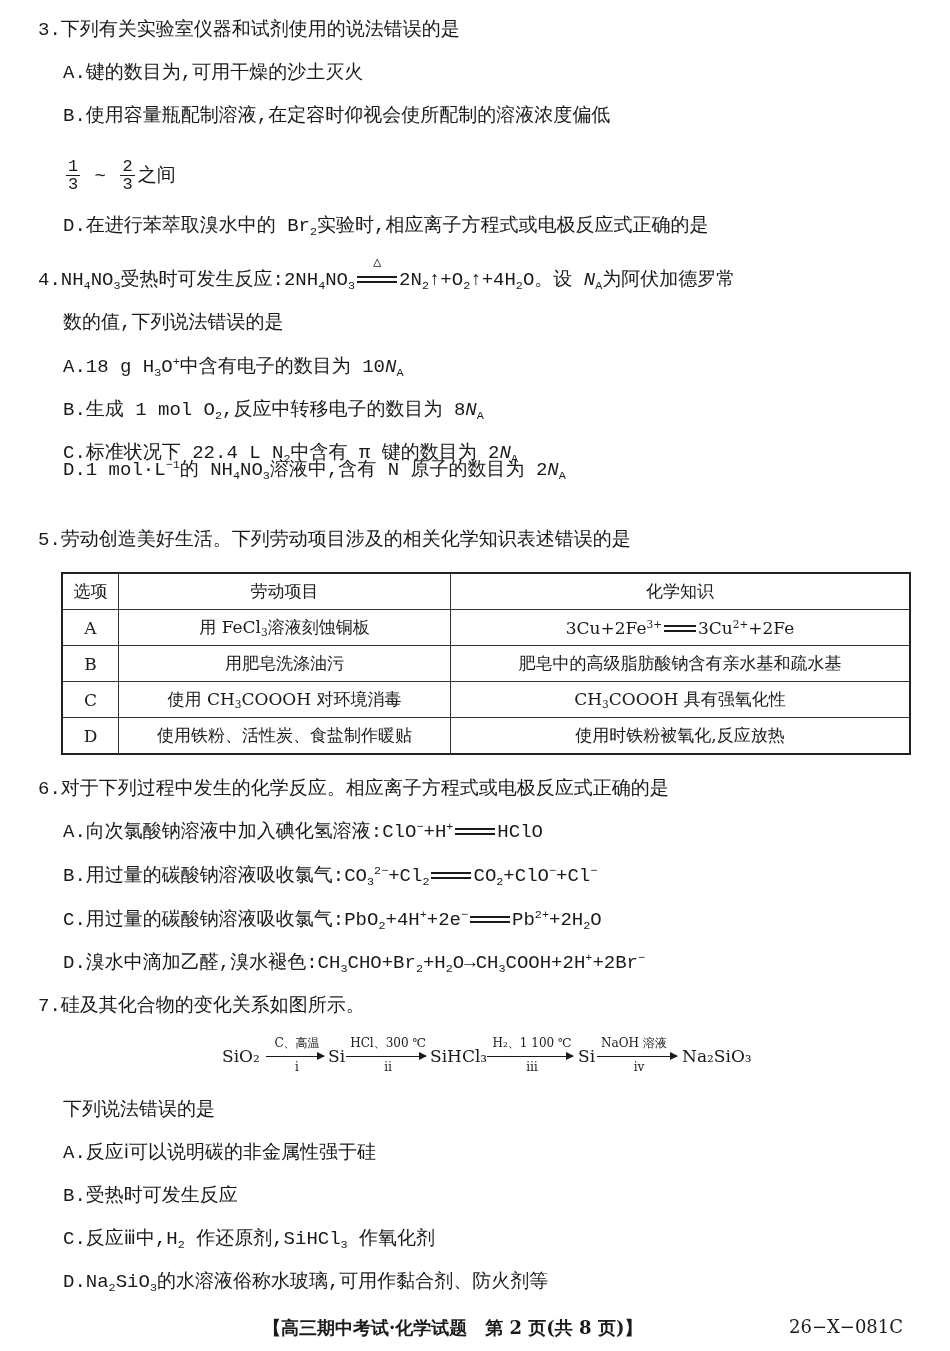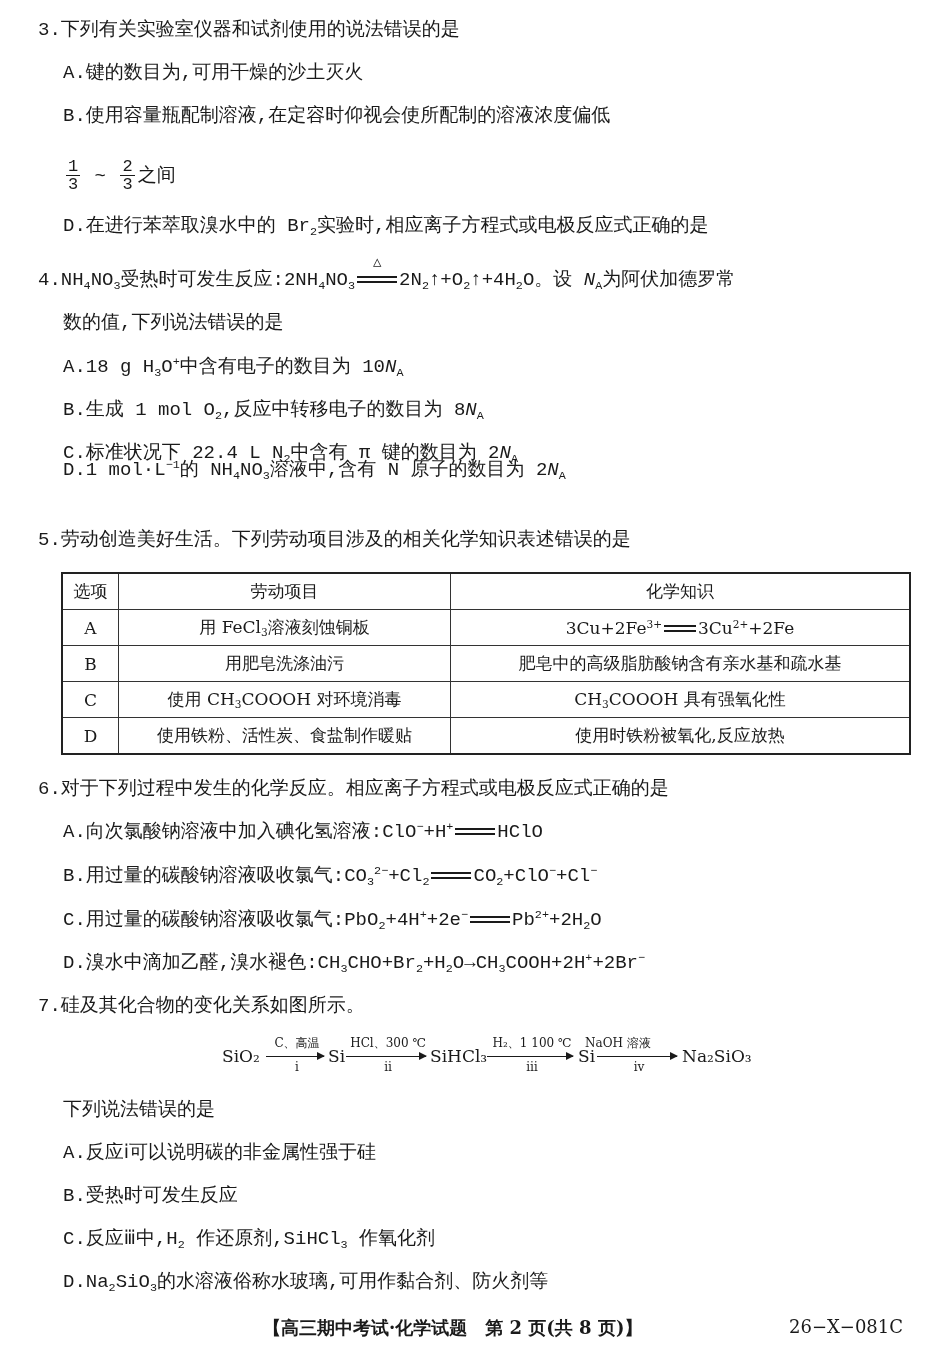--- a/index.html
+++ b/index.html
@@ -129,21 +129,21 @@
   <span class="below" style="left:44px;width:62px">ⅰ</span>
   <span class="sp" style="left:106px">Si</span>
   <span class="above" style="left:124px;width:84px">HCl、300 ℃</span>
   <span class="arr" style="left:124px;width:80px"></span>
   <span class="below" style="left:124px;width:84px">ⅱ</span>
   <span class="sp" style="left:208px">SiHCl₃</span>
   <span class="above" style="left:265px;width:90px">H₂、1 100 ℃</span>
   <span class="arr" style="left:265px;width:86px"></span>
   <span class="below" style="left:265px;width:90px">ⅲ</span>
   <span class="sp" style="left:356px">Si</span>
-  <span class="above" style="left:354px;width:84px">NaOH 溶液</span>
+  <span class="above" style="left:370px;width:84px">NaOH 溶液</span>
   <span class="arr" style="left:375px;width:80px"></span>
   <span class="below" style="left:375px;width:84px">ⅳ</span>
   <span class="sp" style="left:460px">Na₂SiO₃</span>
 </div>
 <div class="line opt" style="top:1098px">下列说法错误的是</div>
 <div class="line opt" style="top:1141px">A.反应ⅰ可以说明碳的非金属性强于硅</div>
 <div class="line opt" style="top:1184px">B.受热时可发生反应</div>
 <div class="line opt" style="top:1227px">
   <span>C.反应ⅲ中,H</span><sub>2</sub><span> 作还原剂,SiHCl</span><sub>3</sub><span> 作氧化剂</span>
 </div>

